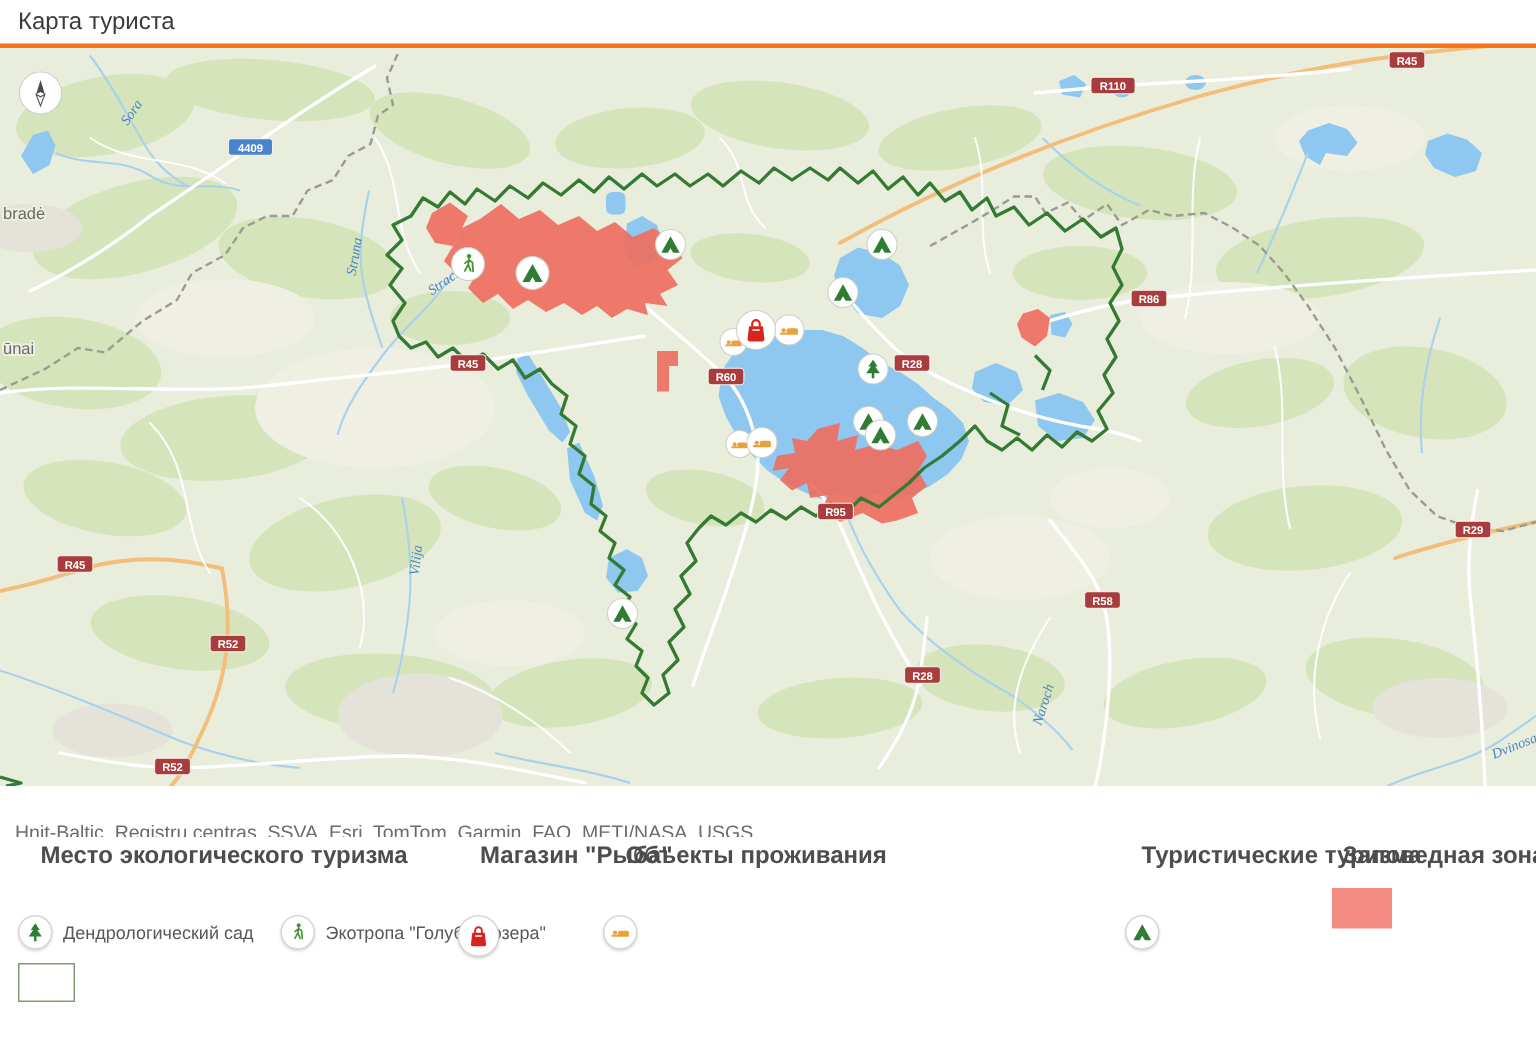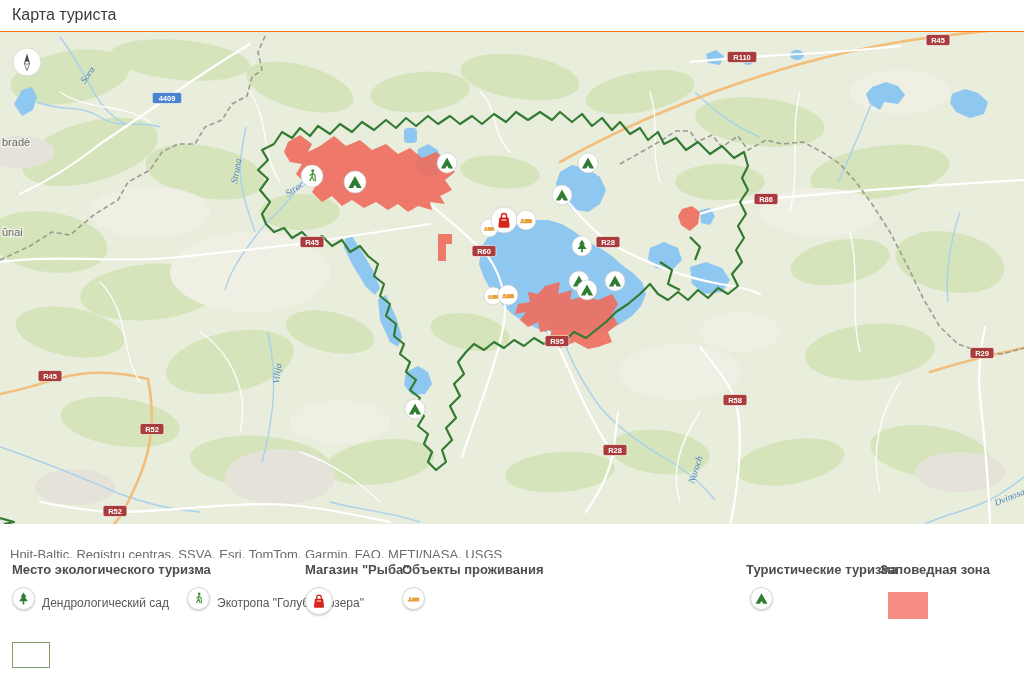--- a/index.html
+++ b/index.html
@@ -1,19 +1,19 @@
 <!DOCTYPE html>
 <html><head>
 <meta charset="utf-8">
 <style>
   html,body{margin:0;padding:0;background:#fff;width:1024px;height:697px;overflow:hidden;
     font-family:"Liberation Sans",sans-serif;}
   .app{position:relative;width:1024px;height:697px;background:#fff;}
   .header{position:absolute;left:0;top:0;width:100%;height:32px;background:#fff;
-    border-bottom:1px solid #f97316;box-sizing:border-box;}
+    border-bottom:3px solid #f97316;box-sizing:border-box;}
   .header .title{position:absolute;left:12px;top:6px;font-size:16px;color:#3c3c3c;}
   .map-wrap{position:absolute;left:0;top:32px;width:1024px;height:492px;overflow:hidden;background:#e9eddc;}
   .map-wrap svg{display:block;}
   .attribution{position:absolute;left:10px;top:547px;font-size:13px;color:#6b6b6b;}
   
   .forest{fill:#d5e4bb;}
   .pale{fill:#f0efe4;}
   .urban{fill:#e5e3d9;}
   .water{fill:#8ec7f0;}
   .river{fill:none;stroke:#a9d1ec;stroke-width:1.4;}
@@ -27,22 +27,22 @@
   .shield-red{fill:#a93c3c;stroke:#ffffff;stroke-width:.6;}
   .shield-blue{fill:#4a84ce;stroke:#ffffff;stroke-width:.6;}
   .shield-text{fill:#ffffff;font-size:7.5px;font-weight:bold;text-anchor:middle;
     font-family:"Liberation Sans",sans-serif;}
   .lbl-town{fill:#6a6a6a;font-size:11px;font-family:"Liberation Sans",sans-serif;
     paint-order:stroke;stroke:#eef0e2;stroke-width:2.5px;}
   .lbl-river{fill:#4d86be;font-size:9.5px;font-style:italic;font-family:"Liberation Serif",serif;}
   
   .legend{position:absolute;left:0;top:558px;width:1024px;height:139px;background:#fff;}
   .lg{position:absolute;top:4px;}
-  .lg-title{font-size:13px;font-weight:bold;color:#4d4d4d;white-space:nowrap;}
-  .lg-items{position:absolute;top:25px;left:0;display:flex;align-items:flex-end;white-space:nowrap;}
+  .lg-title{font-size:16px;font-weight:bold;color:#4d4d4d;white-space:nowrap;margin-left:15px;}
+  .lg-items{position:absolute;top:48px;left:0;display:flex;align-items:center;white-space:nowrap;}
   .lg-circle{width:21px;height:21px;border-radius:50%;background:#fff;border:1px solid #d8d8d3;
     box-shadow:0 1px 2px rgba(0,0,0,.18);display:inline-flex;align-items:center;justify-content:center;
     flex:none;}
   .lg-circle.big{width:26px;height:26px;}
   .lg-label{font-size:12px;color:#585858;margin:0 18px 0 7px;}
   .swatch-reserve{position:absolute;top:30px;left:8px;width:40px;height:27px;background:#f58c84;}
   .row2{position:absolute;left:12px;top:72px;}
   .swatch-border{margin-top:12px;width:38px;height:26px;background:#fff;border:1.5px solid #7e9e6e;box-sizing:border-box;}
 </style>
 </head>

